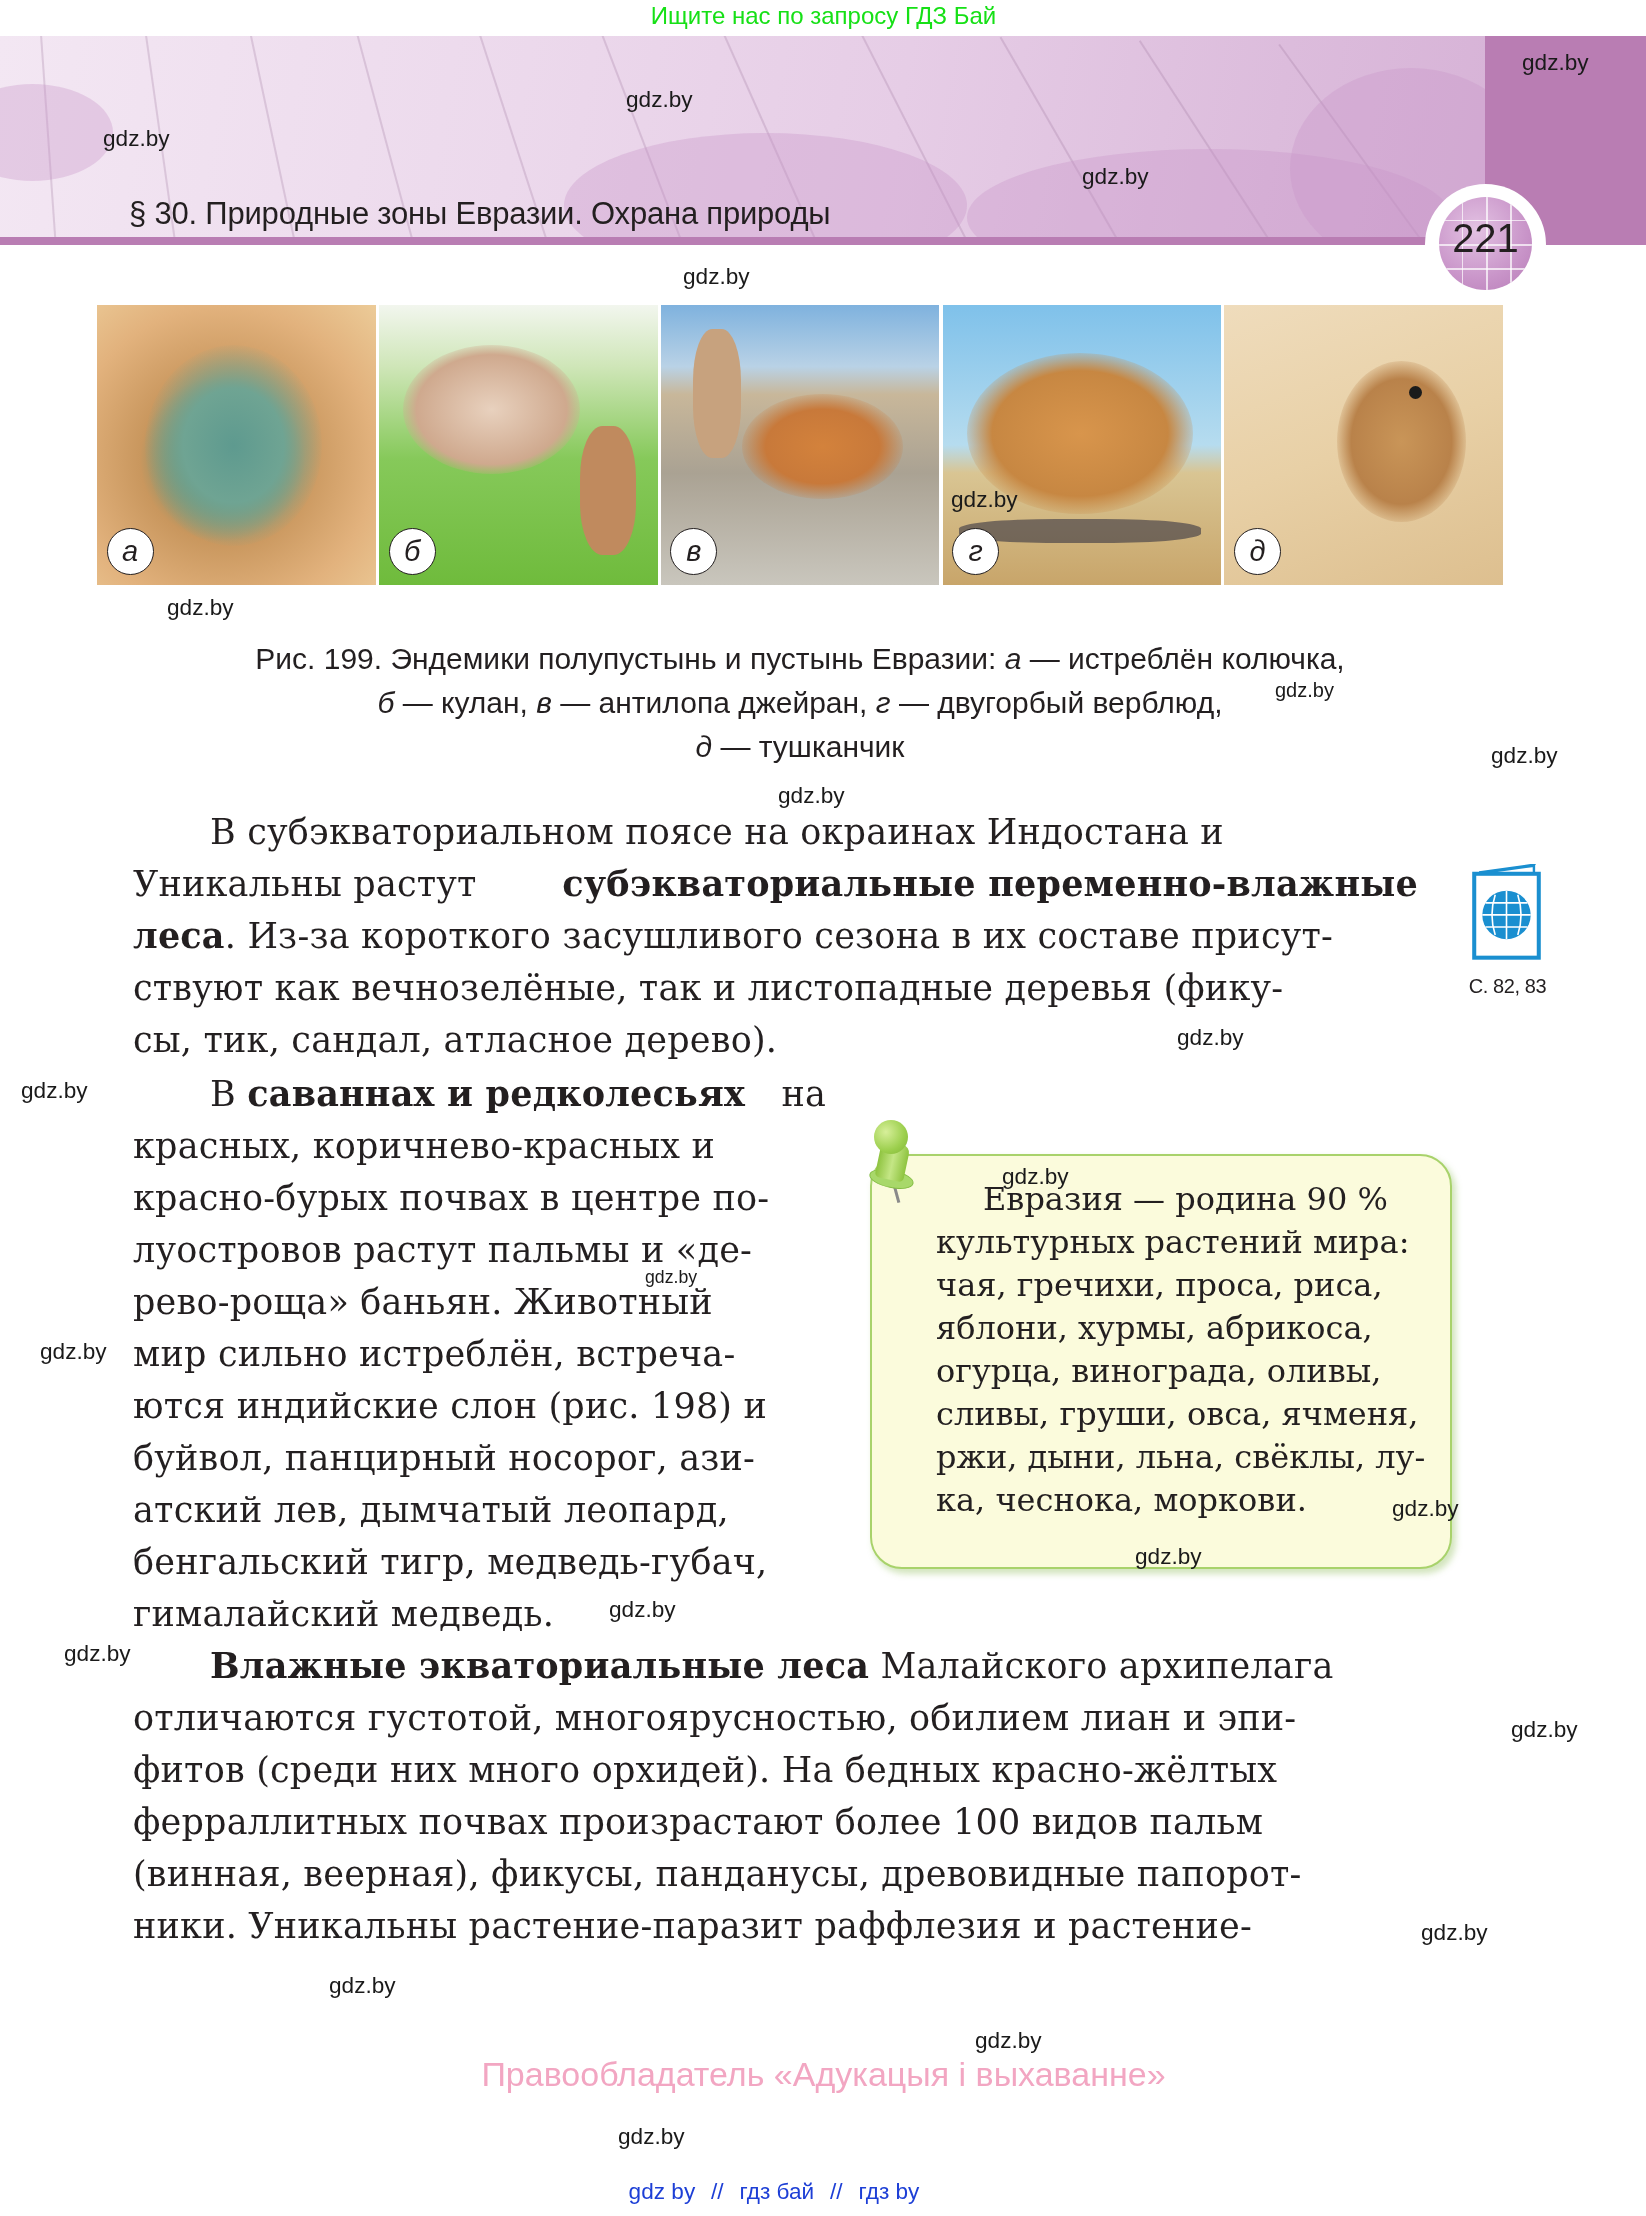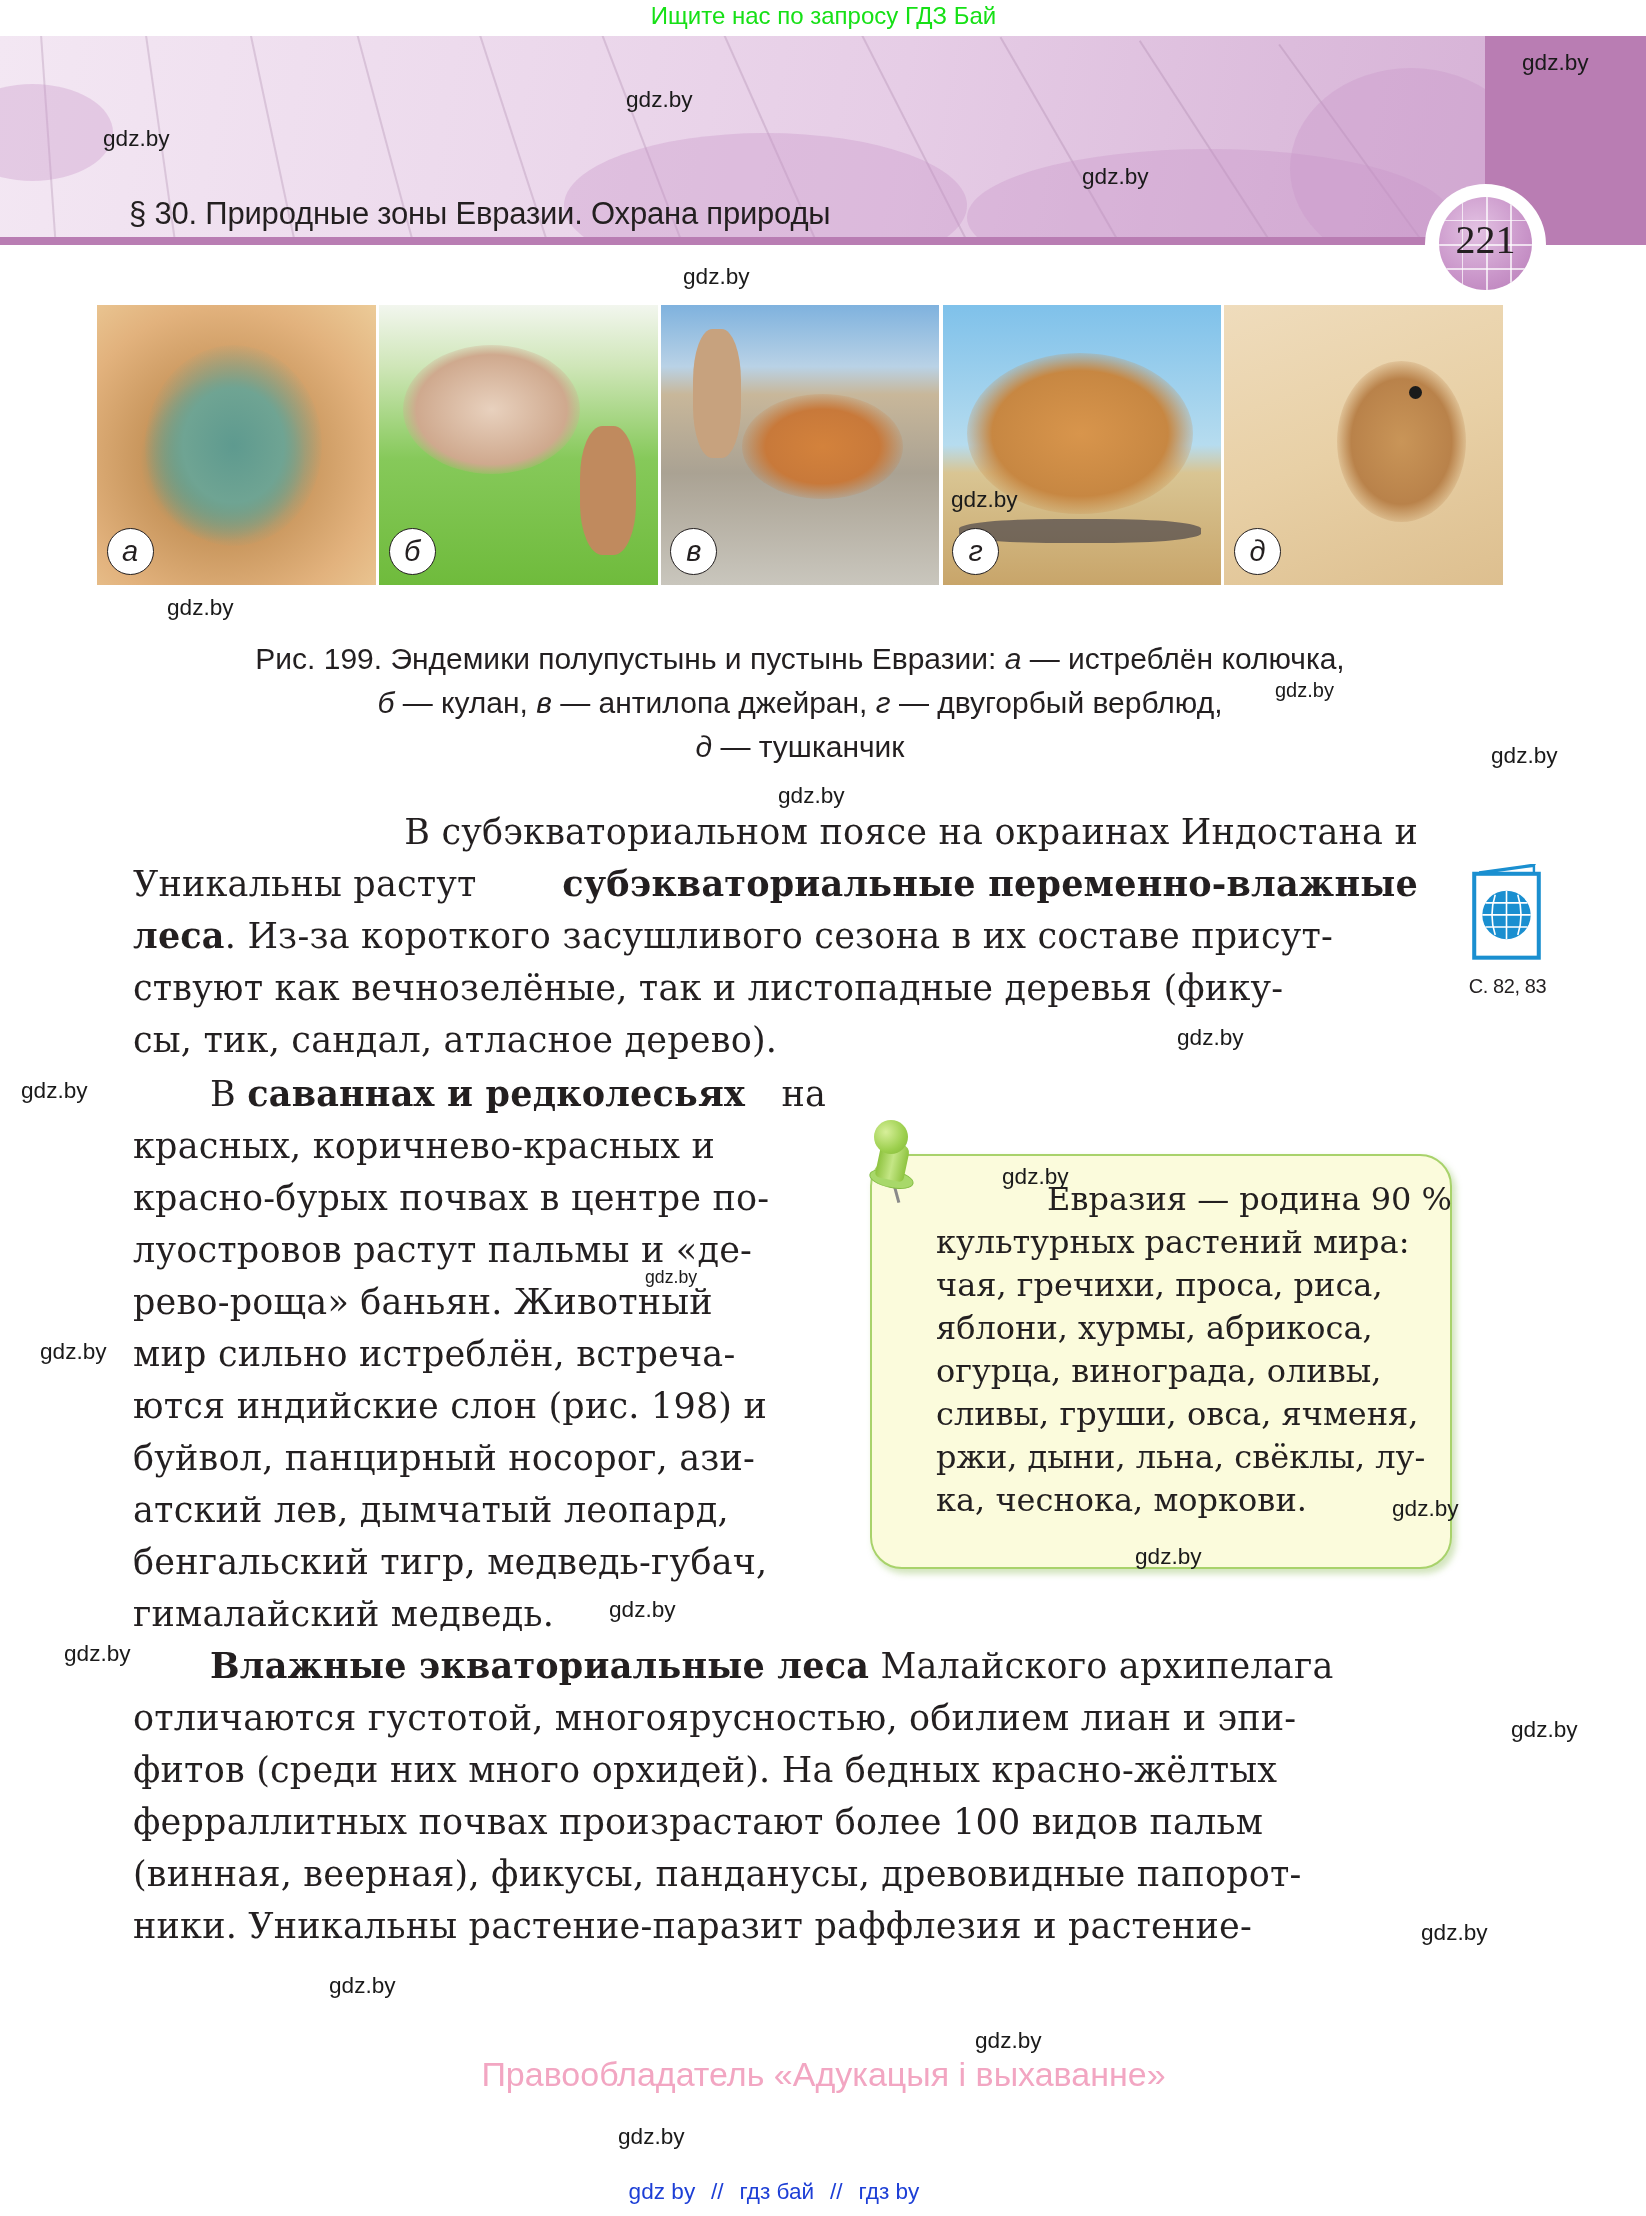--- a/index.html
+++ b/index.html
@@ -33,21 +33,21 @@
     left: 1425px; top: 184px; width: 121px; height: 121px; border-radius: 50%; background: #ffffff;
   }
   .page-circle-globe {
     left: 1439px; top: 197px; width: 93px; height: 93px; border-radius: 50%;
     background: radial-gradient(circle at 40% 35%, #e3c2e3 0%, #c995c9 60%, #b77cb7 100%);
     overflow: hidden;
   }
   .page-circle-globe .gl { position: absolute; background: rgba(255,255,255,0.7); }
   .page-number {
     left: 1425px; top: 216px; width: 121px; text-align: center;
-    font-family: Liberation Serif, serif; font-size: 40px; color: #231f20;
+    font-family: Liberation Sans, sans-serif; font-size: 40px; color: #231f20;
   }
   .wm {
     font-family: "Liberation Sans", sans-serif; font-size: 22.6px; color: #1a1a1a; white-space: nowrap;
   }
   .photos { left: 97px; top: 305px; width: 1406px; height: 280px; display: flex; gap: 3.2px; }
   .photo { position: relative; flex: 1; height: 100%; overflow: hidden; }
   .photo-a { background: radial-gradient(ellipse at 45% 55%, #4d7a6a 0%, #6a8f70 18%, #c9975e 38%, #e2b27d 70%, #eccb98 100%); }
   .photo-b { background: linear-gradient(180deg, #f2f6ee 0%, #cfe6b8 22%, #86c95a 55%, #6fbb3c 100%); }
   .photo-c { background: linear-gradient(180deg, #7fb2de 0%, #b9d2e6 22%, #c8b79a 32%, #aaa293 60%, #c9c6bd 100%); }
   .photo-d { background: linear-gradient(180deg, #7fc1ea 0%, #b6dcef 50%, #d9c593 60%, #c8a56a 100%); }
@@ -64,21 +64,21 @@
     font-family: "Liberation Sans", sans-serif; font-size: 30px; line-height: 44px; color: #231f20;
   }
   .caption i { font-style: italic; }
   .body-text {
     font-family: "DejaVu Serif", serif; font-size: 35px; line-height: 52px; color: #231f20;
     letter-spacing: 0.2px;
   }
   .body-text b { font-weight: bold; }
   .para1 { left: 133px; top: 806px; width: 1285px; text-align: justify; }
   .line { display: block; white-space: nowrap; }
-  .jline { display: flex; justify-content: flex-end; white-space: nowrap; }
+  .jline { display: flex; justify-content: flex-start; white-space: nowrap; }
   .para2 { left: 133px; top: 1068px; width: 693px; }
   .para3 { left: 133px; top: 1640px; width: 1285px; }
   .note-box {
     left: 870px; top: 1154px; width: 582px; height: 415px; box-sizing: border-box;
     background: #fbfbdc; border: 2.4px solid #a8d26b; border-radius: 32px 32px 32px 32px;
     box-shadow: 3.2px 4.8px 6.4px rgba(130,180,70,0.35);
   }
   .note-text {
     left: 936px; top: 1178px; width: 516px;
     font-family: "DejaVu Serif", serif; font-size: 32px; line-height: 43px; color: #231f20;

